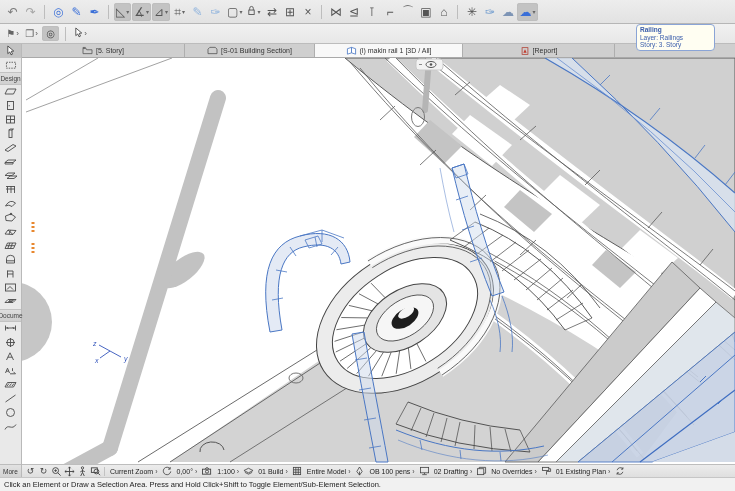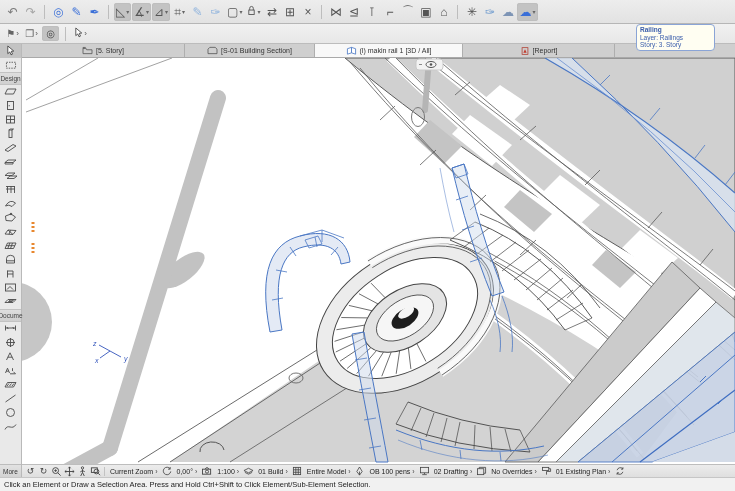--- a/index.html
+++ b/index.html
@@ -778,16 +778,16 @@
       </button>
       <button class="bb-icon">
         <svg width="10" height="10" viewBox="0 0 12 12" fill="none" stroke="#444" stroke-width="1">
           <path d="M2.5,5 A4,4 0 0 1 9.5,3.5 M9.5,1.5 V3.8 H7.2"></path>
           <path d="M9.5,7 A4,4 0 0 1 2.5,8.5 M2.5,10.5 V8.2 H4.8"></path>
         </svg>
       </button>
     </div>
 
   <div id="statusbar">
-    <span>Click an Element or Draw a Selection Area. Press and Hold Ctrl+Shift to Click Element/Sub-Element Selection.</span>
+    <span>Click an Element or Draw a Selection Area. Press and Hold Click+Shift to Toggle Element/Sub-Element Selection.</span>
   </div>
 
 </div>
 
 </body></html>

